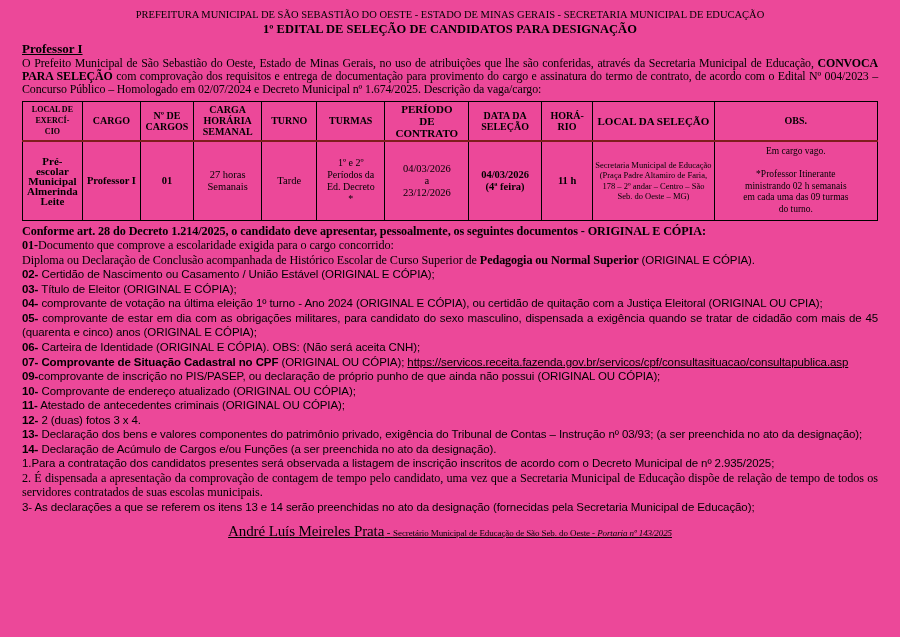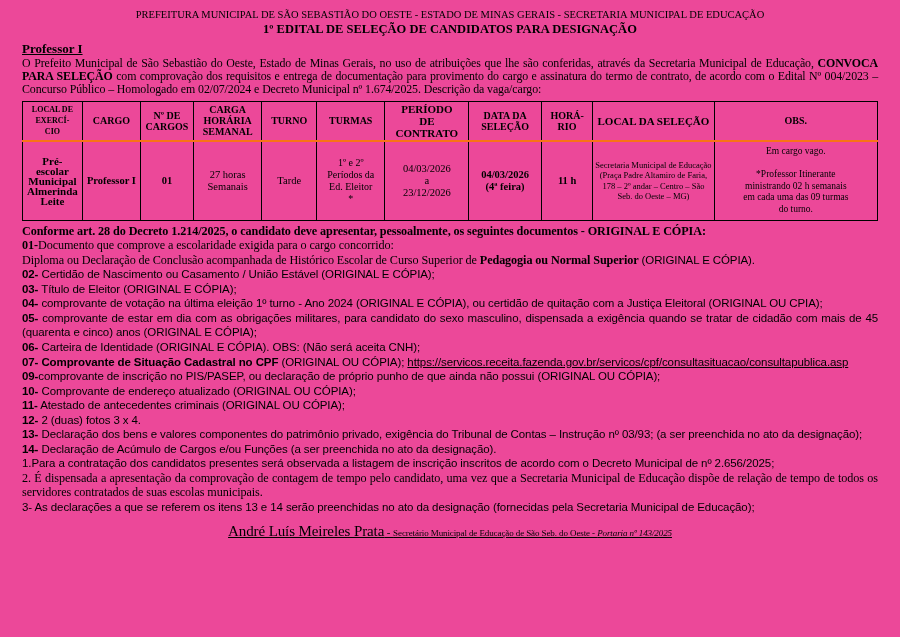--- a/index.html
+++ b/index.html
@@ -11,21 +11,21 @@
   .h1line{text-align:center;font-size:10.5px;line-height:13px;white-space:nowrap;}
   .h2line{text-align:center;font-size:12.5px;font-weight:bold;line-height:16px;}
   .section-title{font-size:13px;font-weight:bold;text-decoration:underline;margin-top:4px;line-height:15px;}
   .intro{margin:1px 0 0 0;font-size:11.9px;line-height:13.2px;text-align:justify;letter-spacing:-0.1px;}
   table.vtable{width:100%;border-collapse:collapse;margin-top:4px;table-layout:fixed;}
   table.vtable,.vtable th,.vtable td{border:1px solid #000;}
   .vtable th,.vtable td{
     text-align:center;vertical-align:middle;white-space:pre-line;
     padding:1px 2px;font-family:"Liberation Serif","DejaVu Serif",serif;
   }
-  .vtable thead th{font-weight:bold;font-size:10px;height:36px;line-height:11px;border-bottom:2px solid #f97316;}
+  .vtable thead th{font-weight:bold;font-size:10px;height:36px;line-height:11px;border-bottom:2px solid #7f1d1d;}
   .vtable th.th1{font-size:8px;}
   .vtable th.th7,.vtable th.th10{font-size:11px;line-height:12px;}
   .vtable td{height:76px;font-size:10.5px;line-height:12px;}
   .vtable td.td1{font-weight:bold;font-size:11px;line-height:10px;}
   .vtable td.td2,.vtable td.td3,.vtable td.td8,.vtable td.td9{font-weight:bold;}
   .vtable td.td6{font-size:10px;}
   .vtable td.td10{font-size:8.5px;line-height:10.5px;}
   .vtable td.td11{font-size:9.5px;line-height:11.5px;}
   .textblock{margin-top:3px;}
   .line{font-family:"Liberation Sans","DejaVu Sans",sans-serif;font-size:11.5px;line-height:14.55px;letter-spacing:-0.1px;}
@@ -95,21 +95,21 @@
 Municipal
 Almerinda
 Leite</td>
         <td class="td2">Professor I</td>
         <td class="td3">01</td>
         <td class="td4">27 horas
 Semanais</td>
         <td class="td5">Tarde</td>
         <td class="td6">1º e 2º
 Períodos da
-Ed. Eleitor
+Ed. Decreto
 *</td>
         <td class="td7">04/03/2026
 a
 23/12/2026</td>
         <td class="td8">04/03/2026
 (4ª feira)</td>
         <td class="td9">11 h</td>
         <td class="td10">Secretaria Municipal de Educação
 (Praça Padre Altamiro de Faria,
 178 – 2º andar – Centro – São
@@ -135,21 +135,21 @@
       <div class="line"><span class="b">06-</span><span> Carteira de Identidade (ORIGINAL E CÓPIA). OBS: (Não será aceita CNH);</span></div>
       <div class="line"><span class="b">07- Comprovante de Situação Cadastral no CPF</span><span> (ORIGINAL  OU CÓPIA); </span><a href="#">https://servicos.receita.fazenda.gov.br/servicos/cpf/consultasituacao/consultapublica.asp</a></div>
       <div class="line"><span class="b">09-</span><span>comprovante de inscrição no PIS/PASEP, ou declaração de próprio punho de que ainda não possui (ORIGINAL OU CÓPIA);</span></div>
       <div class="line"><span class="b">10-</span><span> Comprovante de endereço atualizado (ORIGINAL OU CÓPIA);</span></div>
       <div class="line"><span class="b">11-</span><span> Atestado de antecedentes criminais (ORIGINAL OU CÓPIA);</span></div>
       <div class="line"><span class="b">12-</span><span> 2 (duas) fotos 3 x 4.</span></div>
       <div class="line"><span class="b">13-</span><span> Declaração dos bens e valores componentes do patrimônio privado, exigência do Tribunal de Contas – Instrução nº 03/93; (a ser preenchida no ato da designação);</span></div>
       <div class="line"><span class="b">14-</span><span> Declaração de Acúmulo de Cargos e/ou Funções (a ser preenchida no ato da designação).</span></div>
     </div>
   <div>
-      <div class="line"><span>1.Para a contratação dos candidatos presentes será observada a listagem de inscrição inscritos de acordo com o Decreto Municipal de nº  2.656/2025;</span></div>
+      <div class="line"><span>1.Para a contratação dos candidatos presentes será observada a listagem de inscrição inscritos de acordo com o Decreto Municipal de nº  2.935/2025;</span></div>
       <div class="line justify"><span class="serif">2. É dispensada a apresentação da comprovação de contagem de tempo pelo candidato, uma vez que a Secretaria Municipal de Educação dispõe de relação de tempo de todos os servidores contratados de suas escolas municipais.</span></div>
       <div class="line"><span>3- As declarações a que se referem os itens 13 e 14 serão preenchidas no ato da designação (fornecidas pela Secretaria Municipal de Educação);</span></div>
     </div>
   <div class="sig">
       <div class="line center"><span style="font-size: 15px;">André Luís Meireles Prata</span><span style="font-size: 11px;"> - </span><span style="font-size: 9px;">Secretário Municipal de Educação de São Seb. do Oeste - </span><span class="i" style="font-size: 9px;">Portaria nº 143/2025</span></div>
     </div>
 
 </div>
 
 </body></html>

